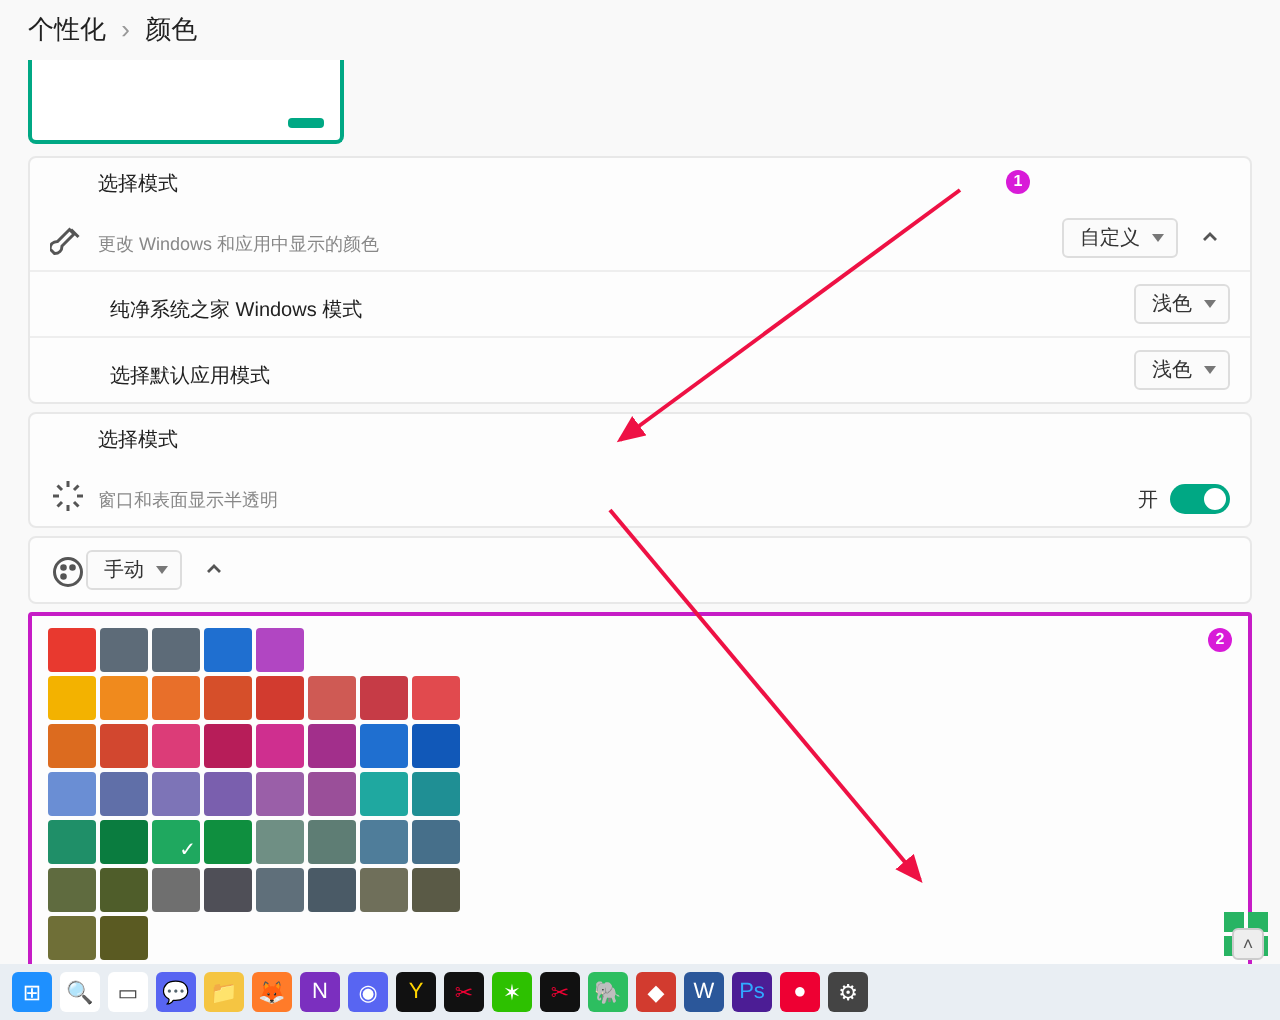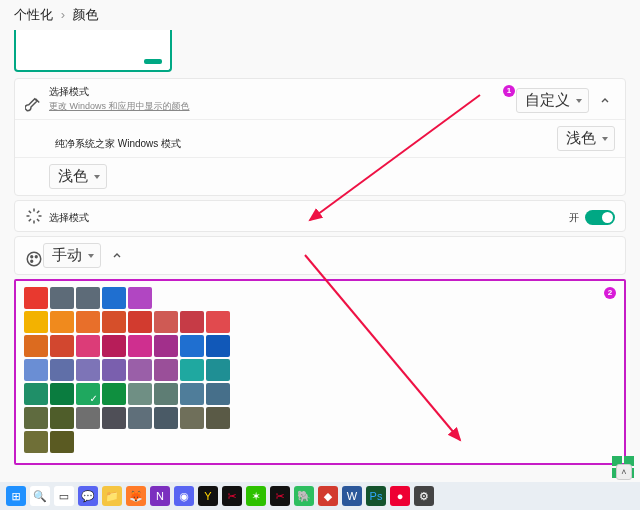--- a/index.html
+++ b/index.html
@@ -40,26 +40,26 @@
     align-items: flex-end;
     padding: 6px 10px;
     border-bottom: 1px solid #eee;
     min-height: 28px;
     font-size: 10px;
   }
   .row:last-child { border-bottom: none; }
   .row .icon-slot { width: 18px; display:flex; justify-content:center; color:#555; }
   .row .texts { flex: 1 1 auto; margin-left: 6px; }
   .row .title { color: #222; }
-  .row .sub { color: #888; font-size: 9px; margin-top:1px;text-decoration:underline;}
+  .row .sub { color: #888; font-size: 9px; margin-top:17px;}
   .row .ctrl { display:flex; align-items:center; gap:6px; }
   .select-ish {
     border:1px solid #ddd; border-radius:3px;
     padding: 2px 18px 2px 8px;
-    font-size:15px; color:#333;
+    font-size:10px; color:#333;
     position:relative; background:#fbfbfb;
     min-width:48px;
   }
   .select-ish::after{
     content:""; position:absolute; right:6px; top:50%;
     width:0;height:0;border-left:3px solid transparent;border-right:3px solid transparent;border-top:4px solid #777;
     transform:translateY(-50%);
   }
   .chev {
     width:20px; height:20px; display:flex; align-items:center; justify-content:center;
@@ -152,35 +152,39 @@
   </div>
   <div class="row sub-indent">
     <div class="texts">
         <div class="title">纯净系统之家 Windows 模式</div>
       </div>
     <div class="ctrl">
         <div class="select-ish">浅色</div>
       </div>
   </div>
   <div class="row sub-indent">
+    <div class="texts">
+        <div class="title">选择默认应用模式</div>
+      </div>
     <div class="ctrl">
         <div class="select-ish">浅色</div>
       </div>
   </div>
 </div>
 
 <div class="card">
   <div class="row">
     <div class="icon-slot">
       <svg viewBox="0 0 24 24" fill="none" stroke="currentColor" stroke-width="2">
           <path d="M12 2v4M12 18v4M2 12h4M18 12h4M5 5l3 3M16 16l3 3M5 19l3-3M16 8l3-3"></path>
         </svg>
     </div>
     <div class="texts">
       <div class="title">选择模式</div>
+      <div class="sub">窗口和表面显示半透明</div>
     </div>
     <div class="ctrl">
       <span style="font-size:10px;color:#333;">开</span>
       <div class="toggle"></div>
     </div>
   </div>
 </div>
 
 <div class="card" style="margin-bottom:0;">
   <div class="row">
@@ -306,16 +310,16 @@
     <div class="tb-icon" style="background: rgb(255, 123, 41);">🦊</div>
     <div class="tb-icon" style="background: rgb(123, 47, 191);">N</div>
     <div class="tb-icon" style="background: rgb(88, 101, 242);">◉</div>
     <div class="tb-icon" style="background: rgb(17, 17, 17); color: rgb(255, 212, 0);">Y</div>
     <div class="tb-icon" style="background: rgb(17, 17, 17); color: rgb(238, 0, 51);">✂</div>
     <div class="tb-icon" style="background: rgb(45, 193, 0);">✶</div>
     <div class="tb-icon" style="background: rgb(17, 17, 17); color: rgb(238, 0, 51);">✂</div>
     <div class="tb-icon" style="background: rgb(45, 190, 96);">🐘</div>
     <div class="tb-icon" style="background: rgb(210, 59, 47);">◆</div>
     <div class="tb-icon" style="background: rgb(43, 87, 154);">W</div>
-    <div class="tb-icon" style="background: #14532d; color: rgb(49, 168, 255);">Ps</div>
+    <div class="tb-icon" style="background: #4c1d95; color: rgb(49, 168, 255);">Ps</div>
     <div class="tb-icon" style="background: rgb(238, 0, 51);">●</div>
     <div class="tb-icon" style="background: rgb(68, 68, 68);">⚙</div>
   </div>
 
 </body></html>

